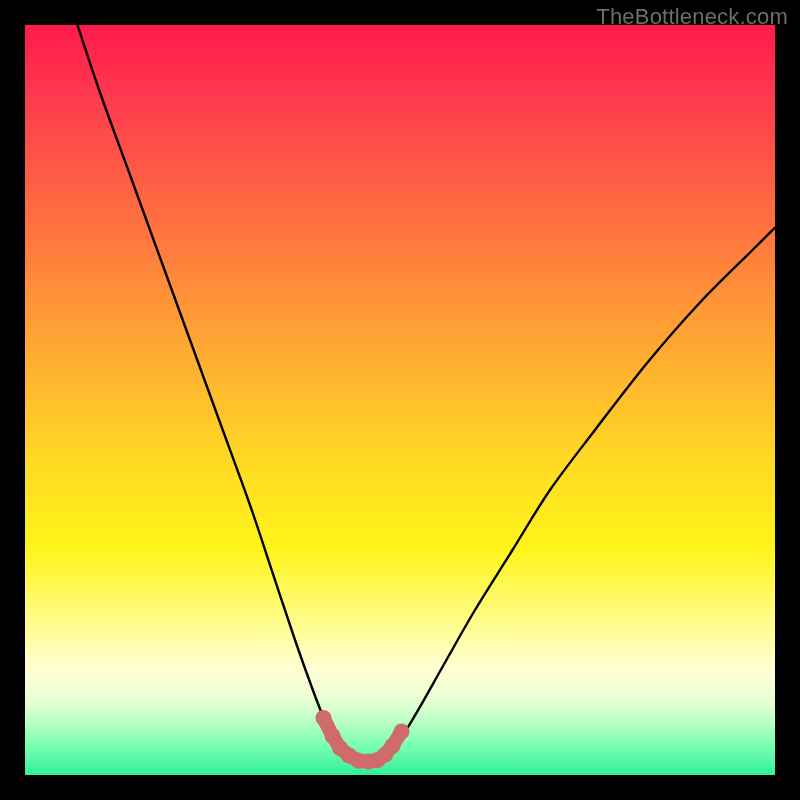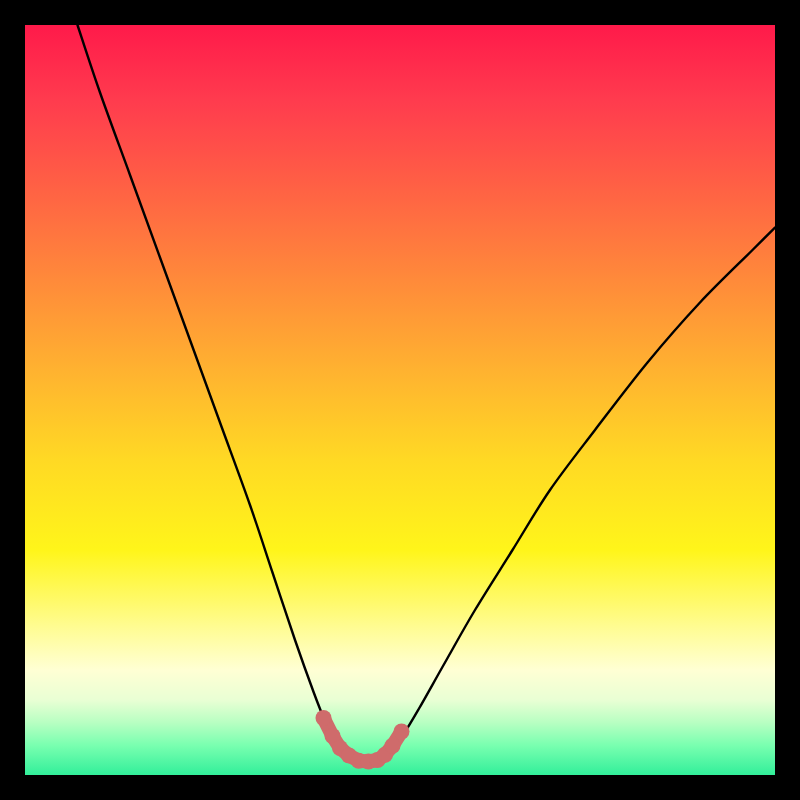--- a/index.html
+++ b/index.html
@@ -85,13 +85,14 @@
           <circle cx="333.75" cy="735.75" r="8" fill="#cf6b6b"></circle>
           <circle cx="343.5" cy="736.5" r="8" fill="#cf6b6b"></circle>
           <circle cx="352.5" cy="735" r="8" fill="#cf6b6b"></circle>
           <circle cx="360" cy="729.75" r="8" fill="#cf6b6b"></circle>
           <circle cx="367.5" cy="720.75" r="8" fill="#cf6b6b"></circle>
           <circle cx="376.5" cy="706.5" r="8" fill="#cf6b6b"></circle>
         </g>
     </svg>
   </div>
 
+  <div class="watermark">TheBottleneck.com</div>
 </div>
 
 </body></html>

